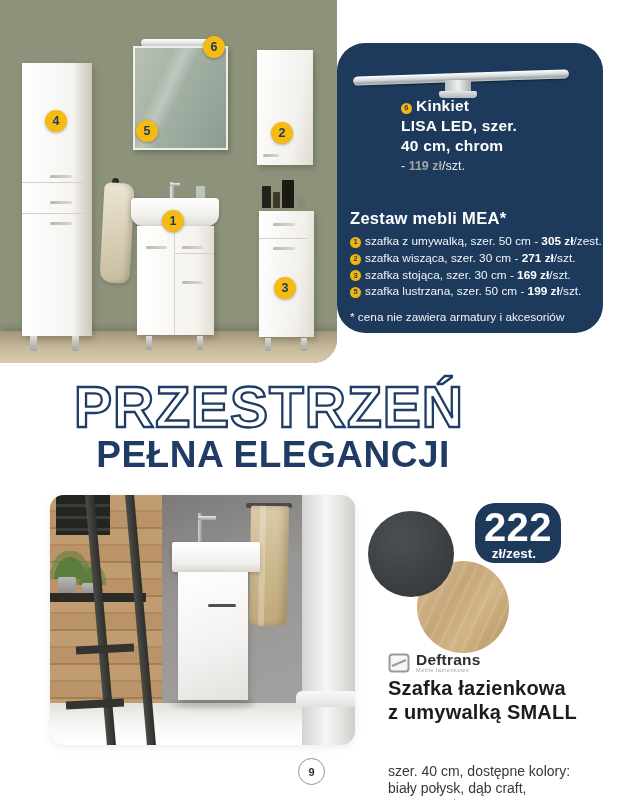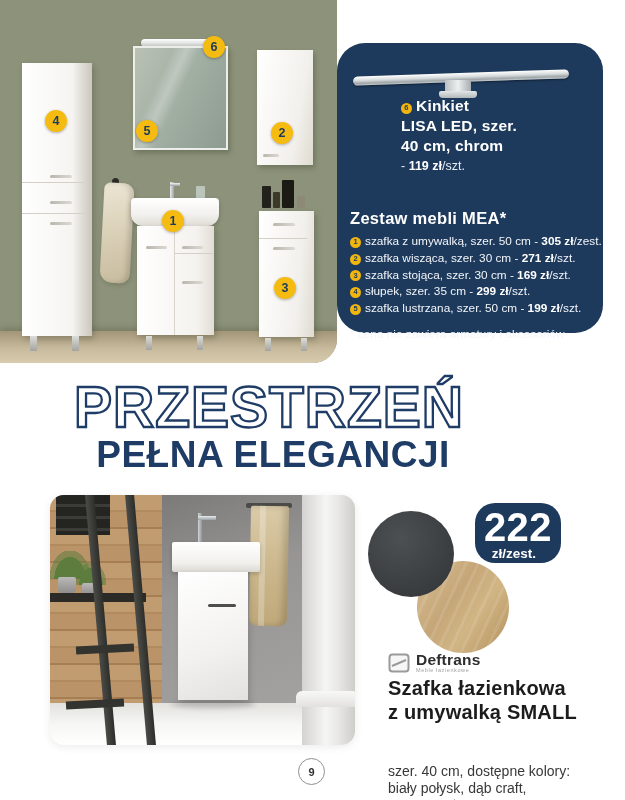--- a/index.html
+++ b/index.html
@@ -59,21 +59,21 @@
   .lf-bar { position:absolute; left:16px; top:30px; width:216px; height:9px; border-radius:5px;
     background:linear-gradient(180deg,#ffffff,#d7dbdc 45%,#9ea6a9 78%,#c9cdce); transform:rotate(-2deg);
     box-shadow:0 1px 2px rgba(0,0,0,.45); }
   .lf-stem { position:absolute; left:108px; top:37px; width:26px; height:12px;
     background:linear-gradient(90deg,#b9bfc1,#eef0f0 50%,#a6adb0); }
   .lf-base { position:absolute; left:102px; top:48px; width:38px; height:7px; border-radius:2px 2px 4px 4px;
     background:linear-gradient(180deg,#e4e7e7,#b2b8ba); }
   .lamp-info { position:absolute; left:64px; top:53px; }
   .lamp-name { font-size:15.5px; font-weight:bold; line-height:20px; letter-spacing:.2px; }
   .lamp-price { font-size:12.5px; margin-top:3px; color:#e9eef5; }
-  .lamp-price b { color:#ffffff; }
+  .lamp-price b { color:#a3a3a3; }
   .badge-sm { display:inline-flex; width:11px; height:11px; border-radius:50%; background:#f2b50d;
     color:#1d3a5c; font-size:7.5px; font-weight:bold; align-items:center; justify-content:center;
     margin-right:4px; position:relative; top:-1px; flex:none; }
   .set-info { position:absolute; left:13px; top:166px; width:246px; }
   .set-title { font-size:16.5px; font-weight:bold; letter-spacing:.3px; margin-bottom:5px; }
   .li { font-size:11.8px; line-height:16.8px; white-space:nowrap; color:#f2f5f9; }
   .li b { color:#fff; }
   .footnote { font-size:11.8px; margin-top:10px; color:#f2f5f9; }
 
   
@@ -222,21 +222,20 @@
         <span>40 cm, chrom</span>
       </div>
       <div class="lamp-price"><span>- </span><b>119 zł</b><span>/szt.</span></div>
     </div>
 
     <div class="set-info">
       <div class="set-title">Zestaw mebli MEA*</div>
       <div class="li"><span class="badge-sm">1</span><span>szafka z umywalką, szer. 50 cm - </span><b>305 zł</b><span>/zest.</span></div>
       <div class="li"><span class="badge-sm">2</span><span>szafka wisząca, szer. 30 cm - </span><b>271 zł</b><span>/szt.</span></div>
       <div class="li"><span class="badge-sm">3</span><span>szafka stojąca, szer. 30 cm - </span><b>169 zł</b><span>/szt.</span></div>
-      <div class="li"><span class="badge-sm">4</span><span>słupek, szer. 35 cm - </span><b>299 zł</b><span>/szt.</span></div>
       <div class="li"><span class="badge-sm">5</span><span>szafka lustrzana, szer. 50 cm - </span><b>199 zł</b><span>/szt.</span></div>
       <div class="footnote">* cena nie zawiera armatury i akcesoriów</div>
     </div>
   </div>
 
   <div class="abs hl1">PRZESTRZEŃ</div>
   <div class="abs hl2">PEŁNA ELEGANCJI</div>
 
   <div class="abs photo-bot">
     <div class="bp-wood"></div>

